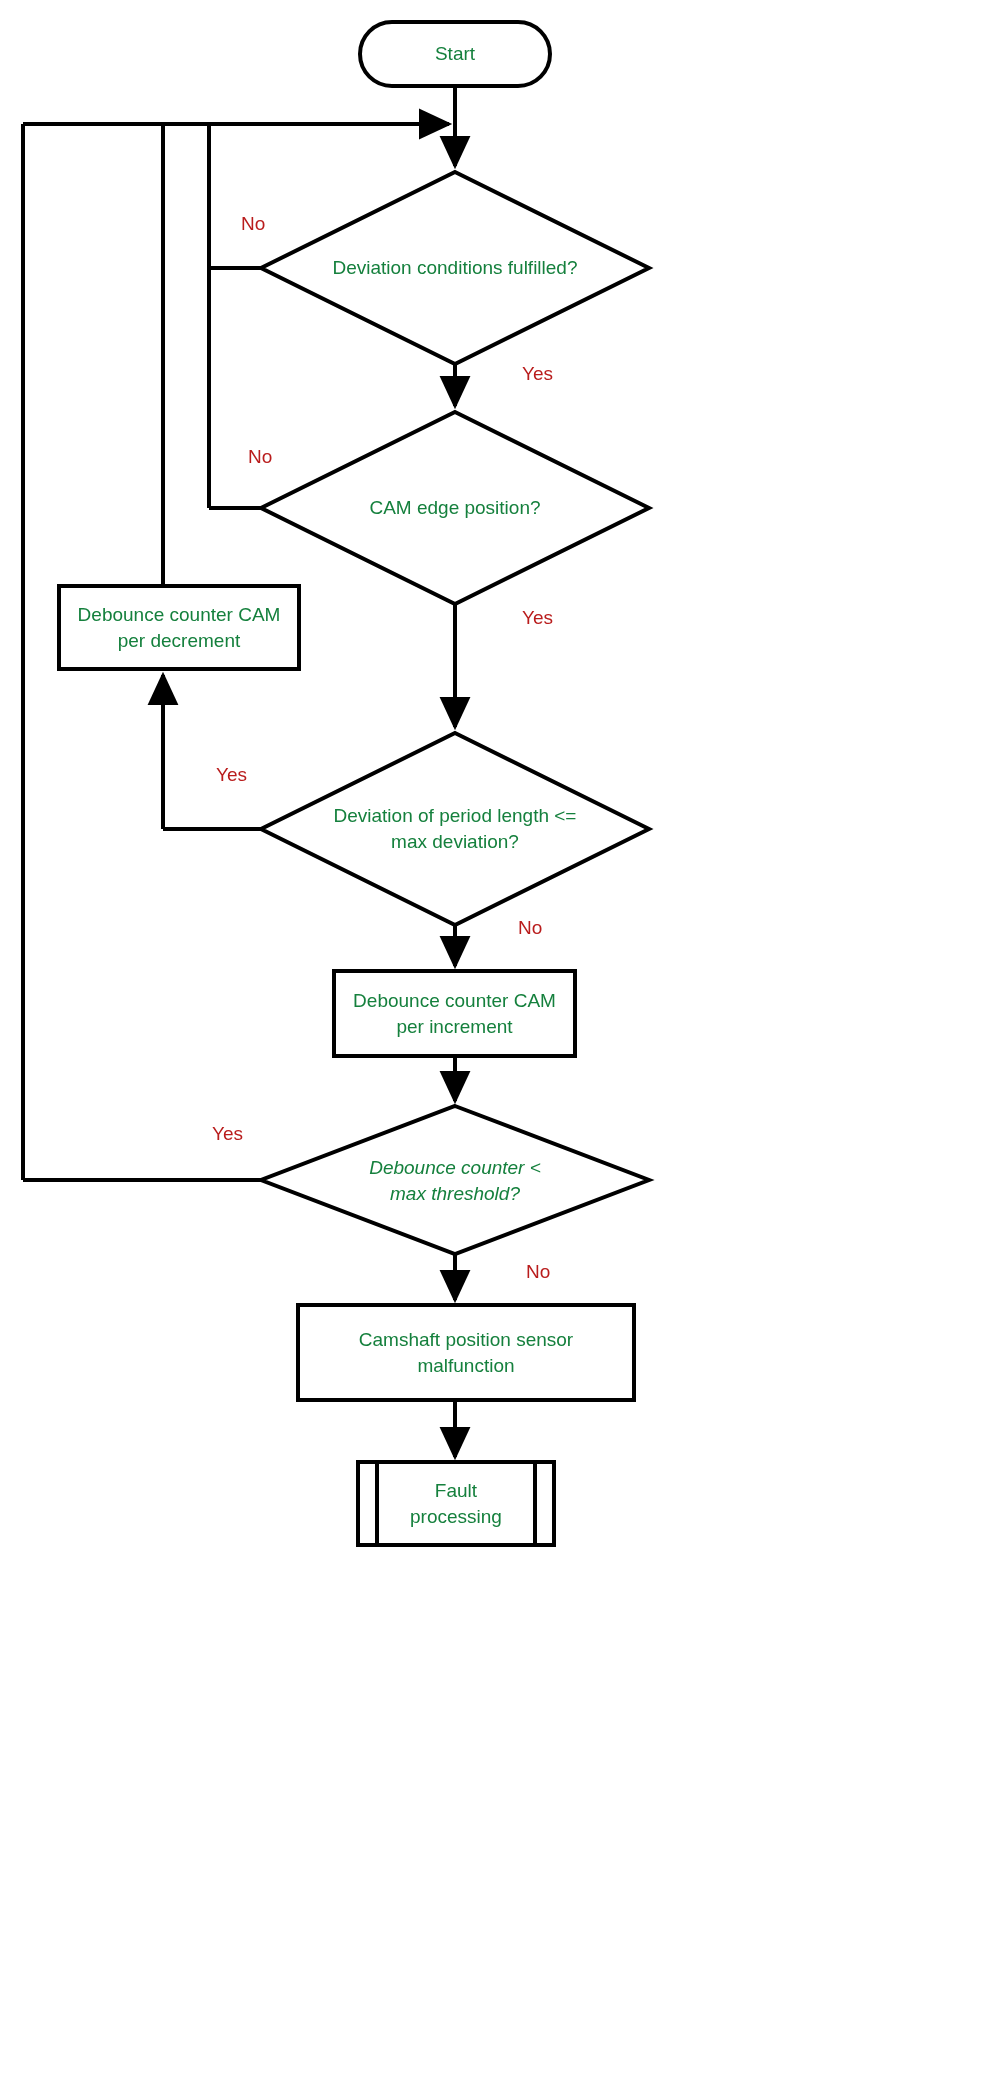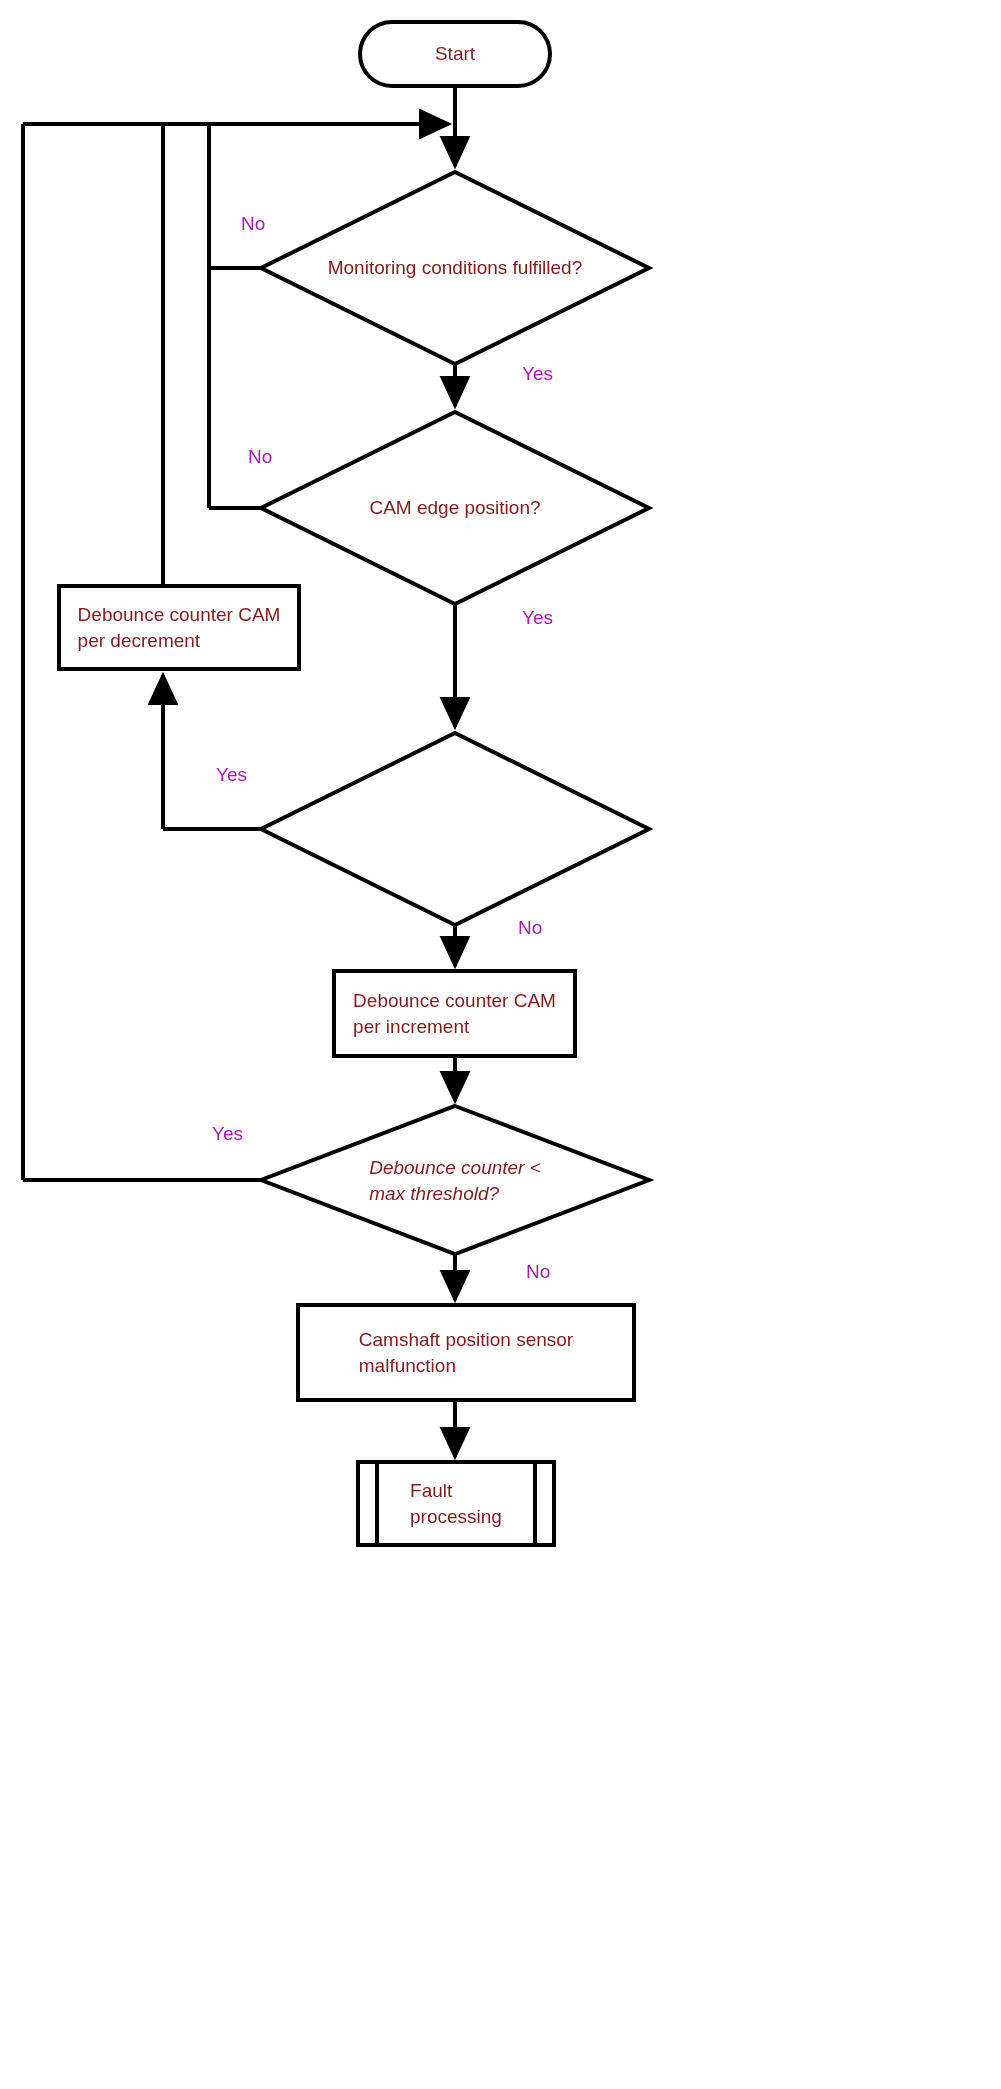--- a/index.html
+++ b/index.html
@@ -5,29 +5,30 @@
 <style>
   html,body{margin:0;padding:0;background:#ffffff;}
   body{font-family:"Liberation Sans","DejaVu Sans",sans-serif;}
   #stage{position:relative;width:1001px;height:2089px;background:#ffffff;overflow:hidden;}
   #flow-svg{position:absolute;left:0;top:0;width:1001px;height:2089px;display:block;}
   .node-text{
     position:absolute;
     display:flex;
     align-items:center;
     justify-content:center;
-    color:#7f1d1d;
+    text-align:center;
+    color:#15803d;
     font-size:19px;
     line-height:26px;
     white-space:pre-line;
     pointer-events:none;
   }
   .edge-label{
     position:absolute;
-    color:#a21caf;
+    color:#b91c1c;
     font-size:19px;
     line-height:22px;
     white-space:nowrap;
   }
 </style>
 </head>
 <body>
 
 <div id="stage">
 
@@ -86,27 +87,29 @@
 
       <line x1="209" y1="268" x2="261" y2="268"></line>
       <line x1="209" y1="508" x2="261" y2="508"></line>
       <line x1="209" y1="508" x2="209" y2="124"></line>
 
     </g>
   </svg>
 
   <div class="node-text" style="left:360px;top:22px;width:190px;height:64px;">Start</div>
 
-  <div class="node-text" style="left:285px;top:242px;width:340px;height:52px;">Monitoring conditions fulfilled?</div>
+  <div class="node-text" style="left:285px;top:242px;width:340px;height:52px;">Deviation conditions fulfilled?</div>
 
   <div class="node-text" style="left:285px;top:482px;width:340px;height:52px;">CAM edge position?</div>
 
   <div class="node-text" style="left:59px;top:586px;width:240px;height:83px;">Debounce counter CAM
 per decrement</div>
 
+  <div class="node-text" style="left:280px;top:790px;width:350px;height:78px;">Deviation of period length &lt;=
+max deviation?</div>
 
   <div class="node-text" style="left:334px;top:971px;width:241px;height:85px;">Debounce counter CAM
 per increment</div>
 
   <div class="node-text" style="left:300px;top:1142px;width:310px;height:78px;font-style:italic;">Debounce counter &lt;
 max threshold?</div>
 
   <div class="node-text" style="left:377px;top:1462px;width:158px;height:83px;">Fault
 processing</div>
 

